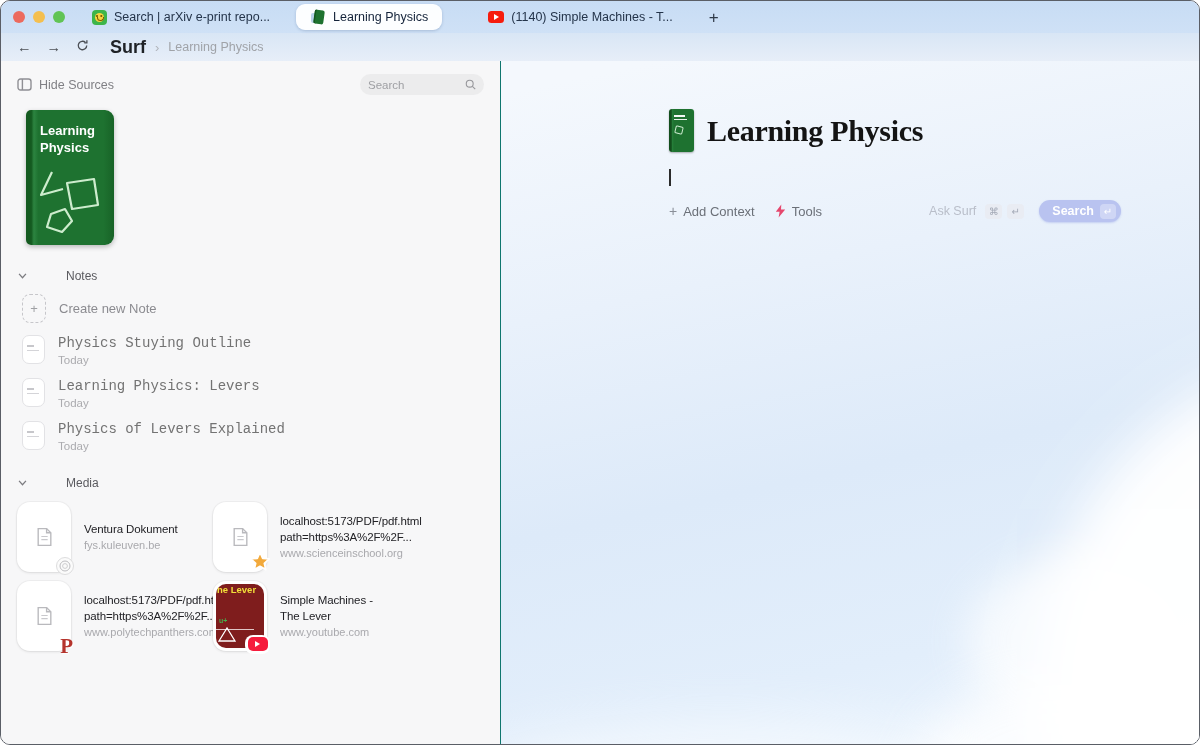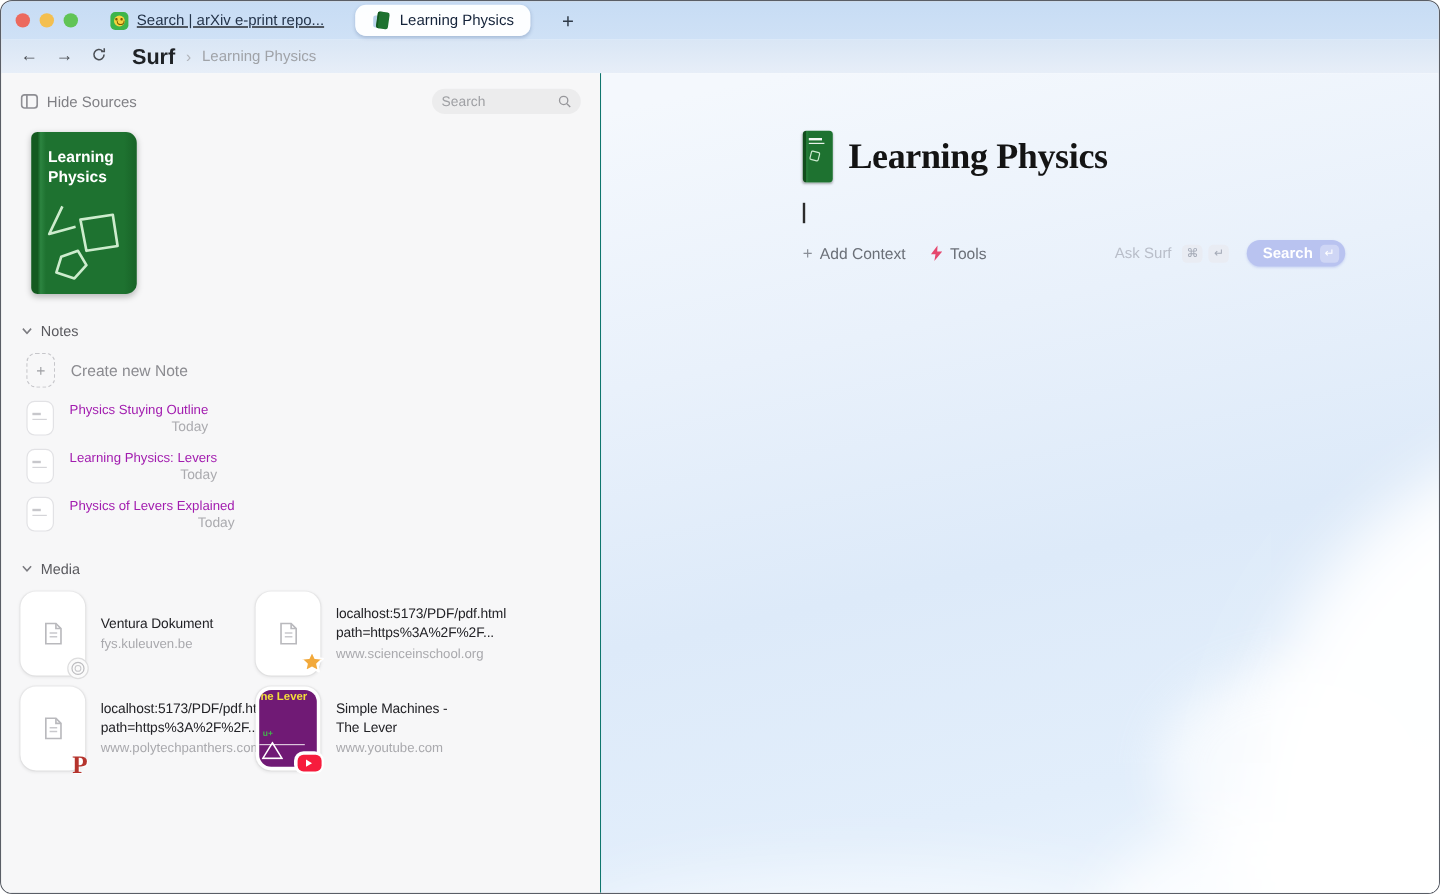--- a/index.html
+++ b/index.html
@@ -19,21 +19,21 @@
   }
   .traffic { display:flex; gap:8px; margin-right:14px; }
   .tl { width:12px; height:12px; border-radius:50%; display:inline-block; }
   .tl.red    { background:#ec6a5e; }
   .tl.yellow { background:#f4bf4f; }
   .tl.green  { background:#61c455; }
   .tab { display:flex; align-items:center; gap:7px; padding:5px 10px; border-radius:9px; }
   .tab-label { font-size:12.5px; color:#24344a; white-space:nowrap; }
   .tab.active { background:rgba(255,255,255,.95); box-shadow:0 1px 3px rgba(30,60,110,.22); padding:5px 14px; }
   .tab.active .tab-label { color:#14233a; font-weight:500; }
-  .t1 { margin-left:2px;text-decoration:underline; } .t2 { margin-left:16px; } .t3 { margin-left:36px; }
+  .t1 { margin-left:2px; } .t2 { margin-left:16px; } .t3 { margin-left:36px; }
   .newtab { margin-left:26px; background:none; border:none; font-size:17px; color:#2f3a48; line-height:1; cursor:pointer; }
   
   .fav { width:16px; height:16px; flex:none; position:relative; display:flex; align-items:center; justify-content:center; }
   .smiley-sq { width:15px; height:15px; background:#3db54a; border-radius:4px; display:flex; align-items:center; justify-content:center; }
   .smiley-face { width:9px; height:9px; background:#f7d33e; border-radius:50%; position:relative; }
   .smiley-face::before { content:""; position:absolute; top:2.5px; left:1.5px; width:1.6px; height:1.6px; border-radius:50%;
     background:#7a5b00; box-shadow:4.3px 0 0 #7a5b00; }
   .smiley-face::after { content:""; position:absolute; left:2px; top:4.5px; width:5px; height:2.6px;
     border:1px solid #7a5b00; border-top:none; border-radius:0 0 5px 5px; }
   .bookfav-back { position:absolute; left:1px; top:4px; width:9px; height:10px; background:#b9d2ea; border-radius:2px; }
@@ -65,48 +65,48 @@
   .searchbox input { flex:1; min-width:0; border:none; background:transparent; outline:none; font-size:11.5px; color:#333; font-family:"Liberation Sans",sans-serif; }
   .searchbox input::placeholder { color:#9fa0a4; }
 
   .cover { width:88px; height:135px; margin:15px 0 0 25px; position:relative; border-radius:5px 9px 9px 5px;
     background:linear-gradient(90deg,#145a20 0%,#145a20 6%,#2c8440 9%,#1e7230 14%,#1e7230 88%,#186327 100%);
     box-shadow:0 2px 5px rgba(0,0,0,.25); }
   .cover-title { color:#fff; font-weight:700; font-size:13px; line-height:1.3; padding:13px 14px 0 14px; }
   .cover svg { position:absolute; left:10px; top:58px; }
 
   .section-header { display:flex; align-items:center; gap:7px; padding-left:17px; margin-top:24px; }
-  .section-header span { font-size:12px; color:#5a5a5f; font-weight:500; }
+  .section-header span { font-size:12px; color:#5a5a5f; font-weight:500;margin-left:32px; }
 
   .note-row { display:flex; align-items:center; gap:13px; margin:11px 0 0 21px; }
   .create-box { width:24px; height:29px; border:1.5px dashed #c6c6ca; border-radius:8px; flex:none;
     display:flex; align-items:center; justify-content:center; color:#9fa0a4; font-size:13px; }
   .create-label { font-size:13px; color:#8b8b90; }
   .nicon { width:23px; height:29px; border:1.5px solid #e2e2e5; border-radius:7px; background:#fff; flex:none; position:relative; }
   .nicon::before { content:""; position:absolute; left:4px; top:9px; width:7px; height:1.5px; background:#c7c7cb; }
   .nicon::after  { content:""; position:absolute; left:4px; top:13.5px; width:12px; height:1.5px; background:#d4d4d8; }
-  .note-title { font-size:11px; color:#a21caf; line-height:1.35; }
-  .note-date { font-size:11.5px; color:#ababaf; margin-top:1px;text-align:right; }
+  .note-title { font-size:14px; color:#737373; line-height:1.35;font-family:Liberation Mono, monospace; }
+  .note-date { font-size:11.5px; color:#ababaf; margin-top:1px; }
 
   .media-grid { display:grid; grid-template-columns:196px 196px; row-gap:9px; padding:12px 0 0 16px; }
   .media-item { display:flex; align-items:center; gap:13px; }
   .mcard { width:54px; height:70px; background:#fff; border-radius:13px; flex:none; position:relative;
     display:flex; align-items:center; justify-content:center;
     box-shadow:0 1px 3px rgba(0,0,0,.09), 0 0 0 1px rgba(0,0,0,.03); }
   .m-title { font-size:11.5px; color:#222226; line-height:1.35; letter-spacing:-0.1px; width:128px; }
   .m-domain { font-size:11px; color:#a9a9ad; margin-top:2px; }
   .badge-seal { position:absolute; right:-3px; bottom:-3px; width:18px; height:18px; border-radius:50%;
     background:#fbfbfb; border:1px solid #ddddde; display:flex; align-items:center; justify-content:center; }
   .badge-star { position:absolute; right:-6px; bottom:-7px; }
   .badge-p { position:absolute; right:-2px; bottom:-8px; font-family:"Liberation Serif",serif; font-weight:700;
     font-size:21px; color:#b5342d; text-shadow:1px 1px 0 rgba(255,255,255,.8); }
   
   .mthumb { width:54px; height:70px; background:#fff; border-radius:13px; padding:3px; flex:none; position:relative;
     box-shadow:0 1px 3px rgba(0,0,0,.09), 0 0 0 1px rgba(0,0,0,.03); }
-  .mthumb-inner { width:100%; height:100%; background:#701a75; border-radius:10px; position:relative; overflow:hidden; }
+  .mthumb-inner { width:100%; height:100%; background:#7f1d1d; border-radius:10px; position:relative; overflow:hidden; }
   .yt-title { position:absolute; top:0px; left:1px; color:#f3df3a; font-size:9.5px; font-weight:700; white-space:nowrap; }
   .yt-u { position:absolute; left:3px; top:33px; color:#45b14e; font-size:7px; font-weight:700; }
   .yt-beam { position:absolute; left:0; right:10px; top:45px; height:1px; background:rgba(255,255,255,.75); }
   .yt-fulcrum { position:absolute; left:2px; bottom:6px; }
   .yt-play-wrap { position:absolute; right:-3px; bottom:-3px; background:#fff; border-radius:8px; padding:2.5px; }
   .yt-play { width:20px; height:14px; background:#f61c3d; border-radius:5px; display:flex; align-items:center; justify-content:center; }
   .yt-play::before { content:""; width:0; height:0; border-left:5.5px solid #fff; border-top:3.5px solid transparent; border-bottom:3.5px solid transparent; }
 
   
   .main { flex:1; position:relative; overflow:hidden;
@@ -166,20 +166,26 @@
     </div>
 
     <div class="tab active t2">
       <span class="fav">
         <span class="bookfav-back"></span>
           <span class="bookfav"></span>
       </span>
       <span class="tab-label">Learning Physics</span>
     </div>
 
+    <div class="tab t3">
+      <span class="fav">
+          <span class="ytfav"></span>
+        </span>
+      <span class="tab-label">(1140) Simple Machines - T...</span>
+    </div>
 
     <button class="newtab">+</button>
   </div>
 
   <div class="navbar">
     <button class="nav-btn">←</button>
     <button class="nav-btn">→</button>
     <button class="nav-btn">
       <svg width="13" height="13" viewBox="0 0 16 16">
         <path d="M13.2 8a5.2 5.2 0 1 1-1.6-3.75" fill="none" stroke="#4b4f55" stroke-width="1.6"></path>

